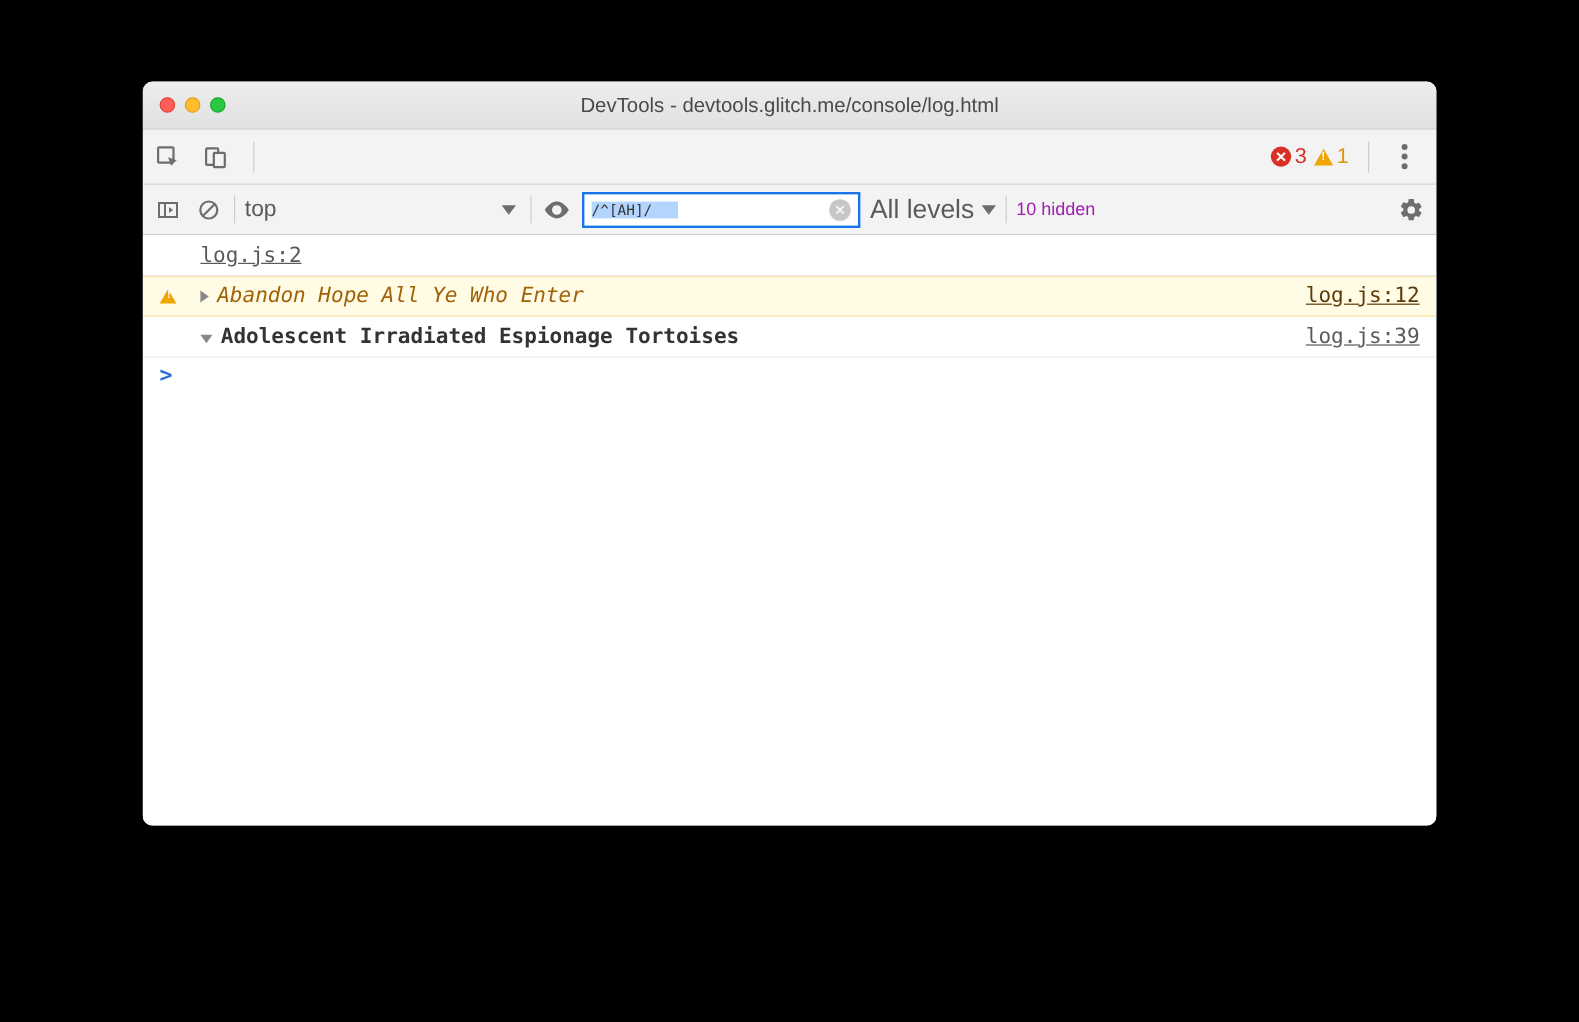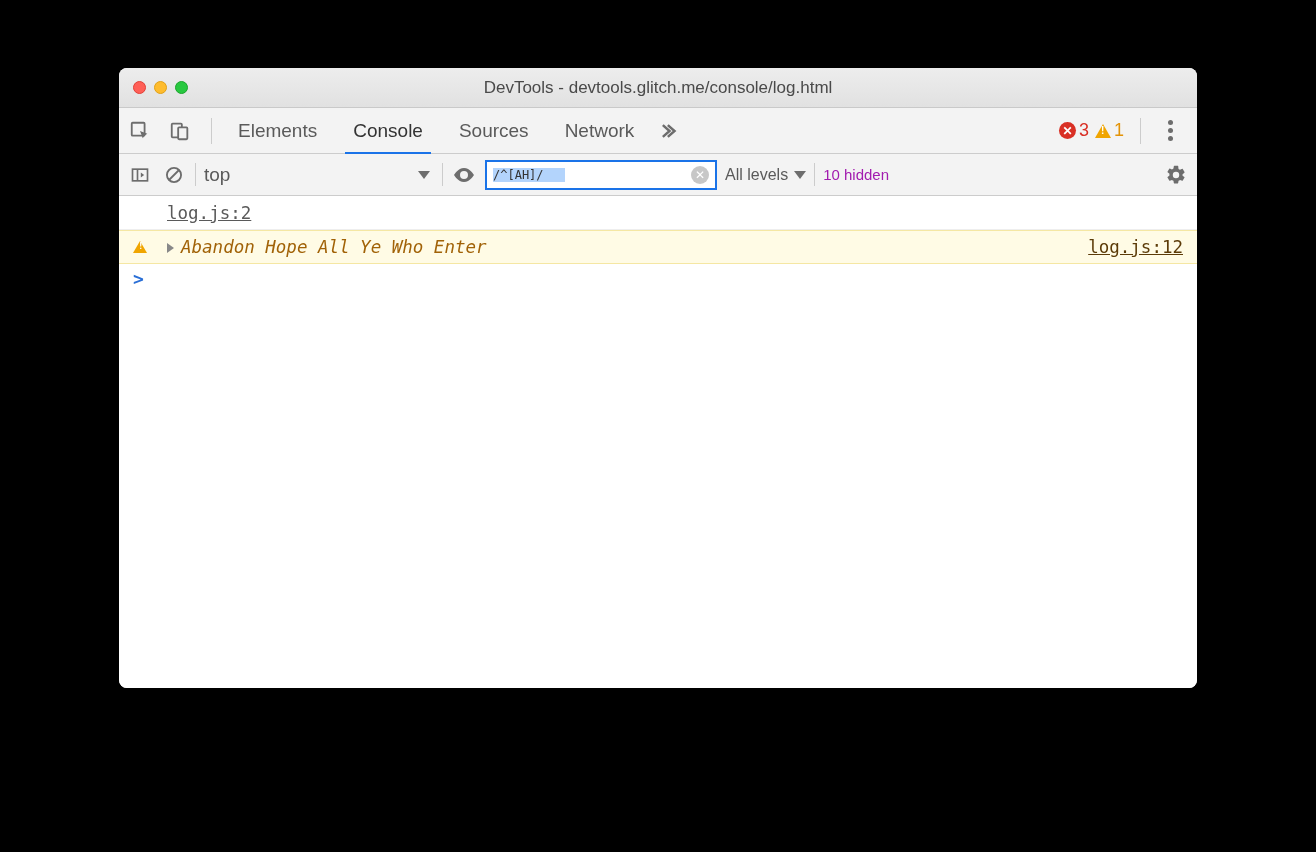--- a/index.html
+++ b/index.html
@@ -116,21 +116,21 @@
     background:#fff;
   }
   .filter-box input {
     border:none; outline:none;
     font-family: Menlo, Consolas, monospace;
     font-size: 12px;
     color:#333;
     width: 100%;
   }
   .clear-x { width:18px;height:18px;border-radius:50%;background:#c7c7c7;color:#fff;display:flex;align-items:center;justify-content:center;font-size:12px;flex-shrink:0;}
-  .levels { font-size:16px; color:#5a5a5a; display:flex; align-items:center; gap:6px;}
+  .levels { font-size:22px; color:#5a5a5a; display:flex; align-items:center; gap:6px;}
   .hidden-count { font-size:15px; color:#a21caf;}
   .gear { color:#6d6d6d;}
   .sep-v { width:1px; height:23px; background:#ccc;}
   .logs { flex:1; background:#fff; font-family: Menlo, Consolas, monospace; font-size:17.5px; overflow:auto;}
   .logrow { display:flex; align-items:center; height:34px; padding: 0 14px; border-bottom: 1px solid #eee;}
   .logrow .gutter { width: 34px; display:flex; align-items:center; justify-content:flex-start;}
   .logrow .msg { flex:1; }
   .logrow .src { color:#5a5a5a; text-decoration: underline;}
   .logrow.warn { background:#fffbe5; border-top:1px solid #f5e7a3; border-bottom:1px solid #f5e7a3;}
   .logrow.warn .msg { color:#a16207;font-style:italic;}
@@ -167,32 +167,20 @@
           </svg>
       </div>
       <div class="tb-icon">
         <svg width="22" height="22" viewBox="0 0 24 24" fill="none" stroke="currentColor" stroke-width="2">
             <rect x="3" y="4" width="11" height="15" rx="1"></rect>
             <rect x="10" y="8" width="10" height="13" rx="1" fill="#f3f3f3"></rect>
           </svg>
       </div>
     </div>
     <div class="tb-sep"></div>
-    <div class="tabs">
-      <div class="tab">Elements</div>
-      <div class="tab active">Console</div>
-      <div class="tab">Sources</div>
-      <div class="tab">Network</div>
-      <div class="more-tabs">
-        <svg width="20" height="20" viewBox="0 0 24 24" fill="none" stroke="currentColor" stroke-width="3">
-            <path d="M7 5l8 7-8 7"></path>
-            <path d="M13 5l8 7-8 7"></path>
-          </svg>
-      </div>
-    </div>
     <div class="tb-right">
       <div class="errbadge">
         <div class="circle-err">✕</div>
         <span>3</span>
       </div>
       <div class="warnbadge">
         <div class="tri-warn"></div>
         <span>1</span>
       </div>
       <div class="tb-sep2"></div>
@@ -254,17 +242,24 @@
     </div>
     <div class="logrow warn">
       <div class="gutter">
         <div class="tri-small-warn"></div>
       </div>
       <div class="msg">
         <span class="disclose-right"></span><span>Abandon Hope All Ye Who Enter</span>
       </div>
       <div class="src mono-src">log.js:12</div>
     </div>
+    <div class="logrow group">
+      <div class="gutter"></div>
+      <div class="msg">
+        <span class="disclose-down"></span><span>Adolescent Irradiated Espionage Tortoises</span>
+      </div>
+      <div class="src mono-src">log.js:39</div>
+    </div>
     <div class="prompt-row">
       <span class="prompt">&gt;</span>
     </div>
   </div>
 </div>
 
 </body></html>

